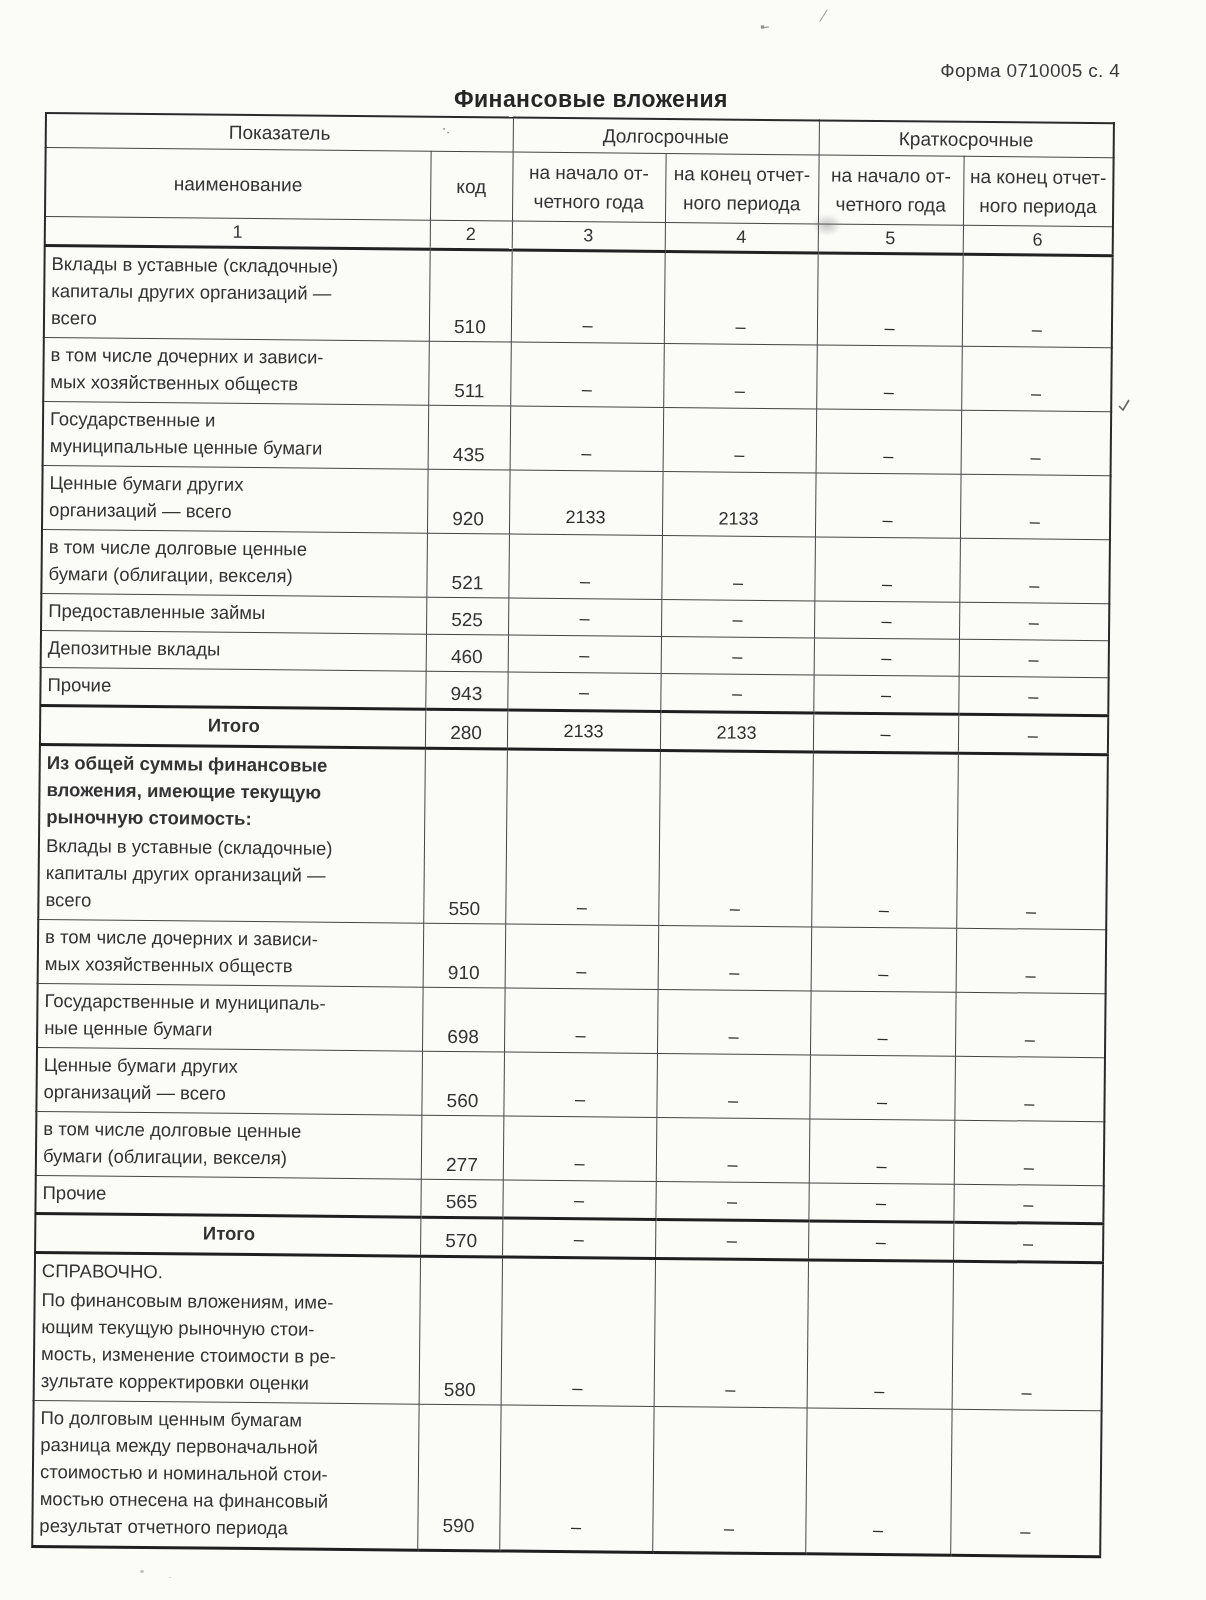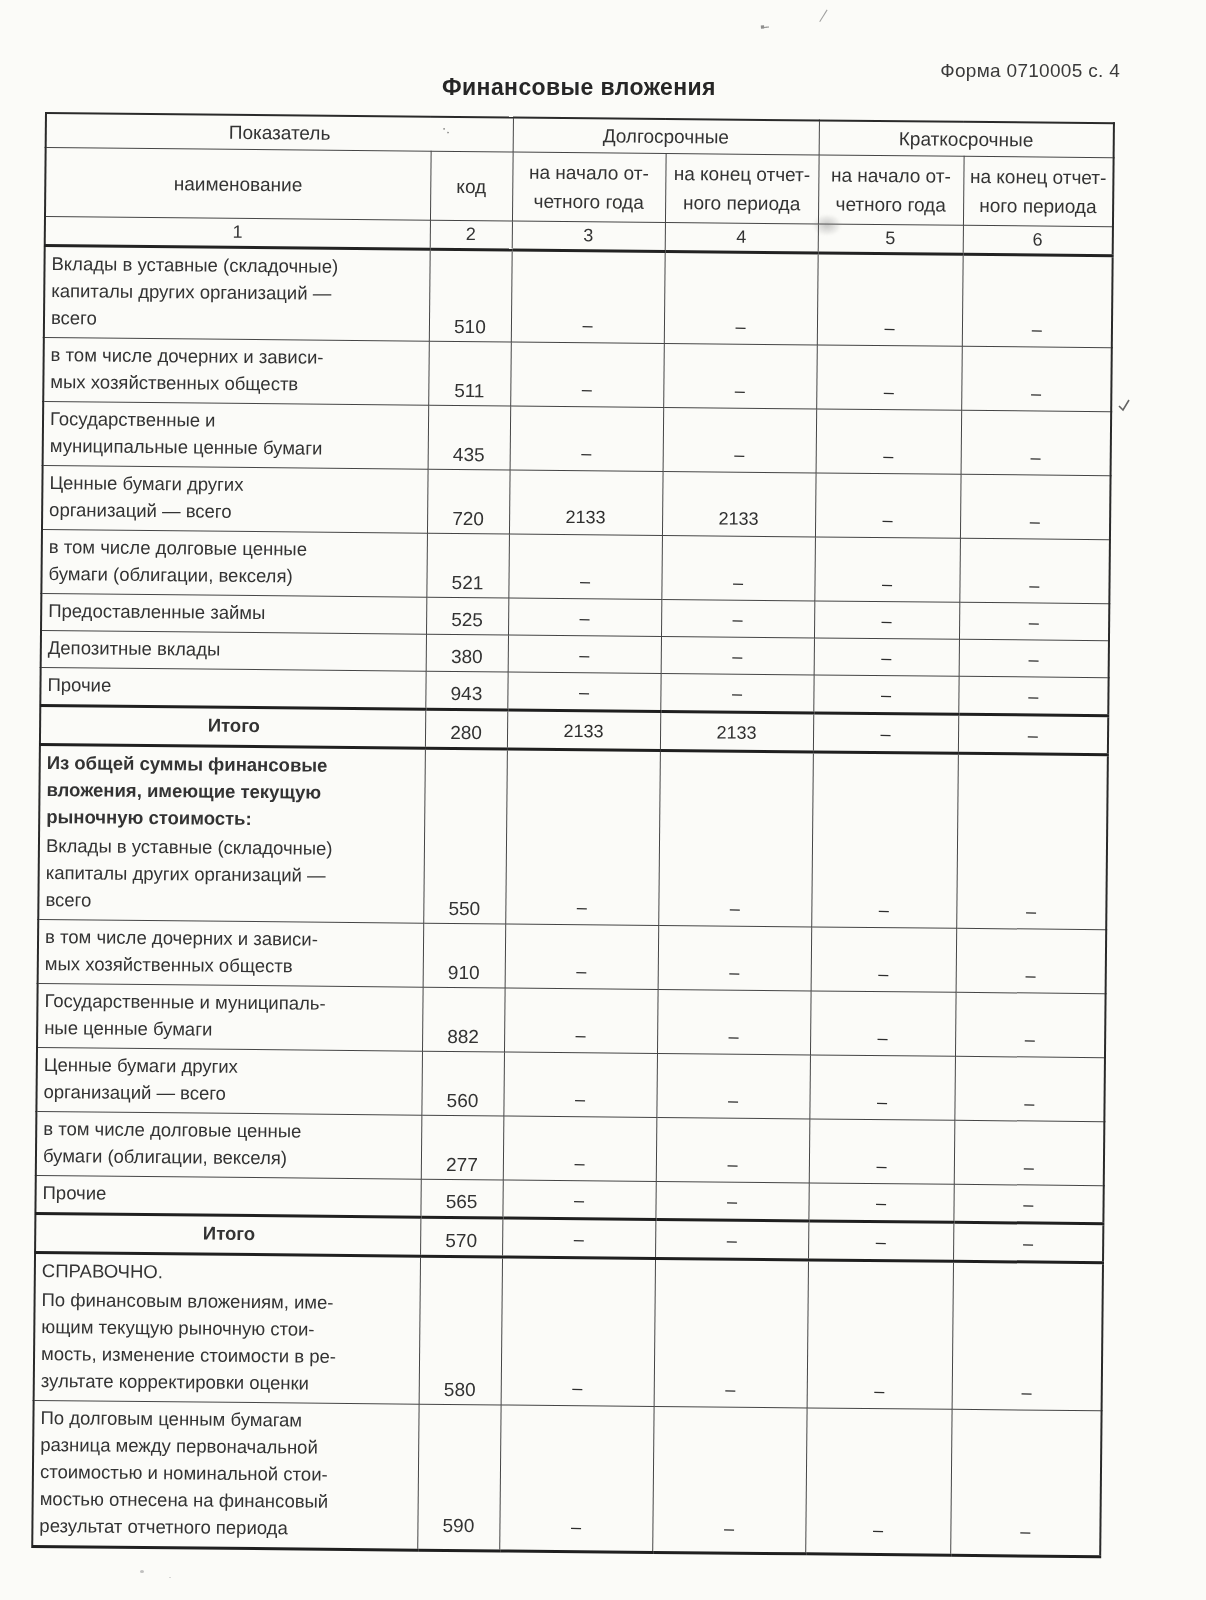--- a/index.html
+++ b/index.html
@@ -11,21 +11,21 @@
     position:relative;
     overflow:hidden;
   }
   .page{position:relative;width:1206px;height:1600px;}
   .form-ref{
     position:absolute;top:60px;right:86px;
     font-size:19px;color:#3a3a3a;letter-spacing:.3px;
   }
   .title{
     position:absolute;top:74px;left:45px;width:1068px;
-    margin:0;text-align:center;
+    margin:12px;text-align:center;
     font-size:23px;font-weight:bold;color:#262626;letter-spacing:.4px;
   }
   .table-tilt{
     position:absolute;top:112px;left:45px;width:1068px;
     transform:rotate(0.55deg);transform-origin:0 0;
   }
   table.fin-table{
     border-collapse:collapse;table-layout:fixed;width:1068px;
     border:2.5px solid #2a2a2a;
   }
@@ -153,21 +153,21 @@
 муниципальные ценные бумаги</span></td>
     <td class="code">435</td>
     <td class="val">–</td>
     <td class="val">–</td>
     <td class="val">–</td>
     <td class="val">–</td>
   </tr>
           <tr>
     <td class="name"><span class="label">Ценные бумаги других
 организаций — всего</span></td>
-    <td class="code">720</td>
+    <td class="code">920</td>
     <td class="val">2133</td>
     <td class="val">2133</td>
     <td class="val">–</td>
     <td class="val">–</td>
   </tr>
           <tr>
     <td class="name"><span class="label">в том числе долговые ценные
 бумаги (облигации, векселя)</span></td>
     <td class="code">521</td>
     <td class="val">–</td>
@@ -178,21 +178,21 @@
           <tr>
     <td class="name"><span class="label">Предоставленные займы</span></td>
     <td class="code">525</td>
     <td class="val">–</td>
     <td class="val">–</td>
     <td class="val">–</td>
     <td class="val">–</td>
   </tr>
           <tr>
     <td class="name"><span class="label">Депозитные вклады</span></td>
-    <td class="code">380</td>
+    <td class="code">460</td>
     <td class="val">–</td>
     <td class="val">–</td>
     <td class="val">–</td>
     <td class="val">–</td>
   </tr>
           <tr class="thick-bottom">
     <td class="name"><span class="label">Прочие</span></td>
     <td class="code">943</td>
     <td class="val">–</td>
     <td class="val">–</td>
@@ -224,21 +224,21 @@
 мых хозяйственных обществ</span></td>
     <td class="code">910</td>
     <td class="val">–</td>
     <td class="val">–</td>
     <td class="val">–</td>
     <td class="val">–</td>
   </tr>
           <tr>
     <td class="name"><span class="label">Государственные и муниципаль-
 ные ценные бумаги</span></td>
-    <td class="code">882</td>
+    <td class="code">698</td>
     <td class="val">–</td>
     <td class="val">–</td>
     <td class="val">–</td>
     <td class="val">–</td>
   </tr>
           <tr>
     <td class="name"><span class="label">Ценные бумаги других
 организаций — всего</span></td>
     <td class="code">560</td>
     <td class="val">–</td>

